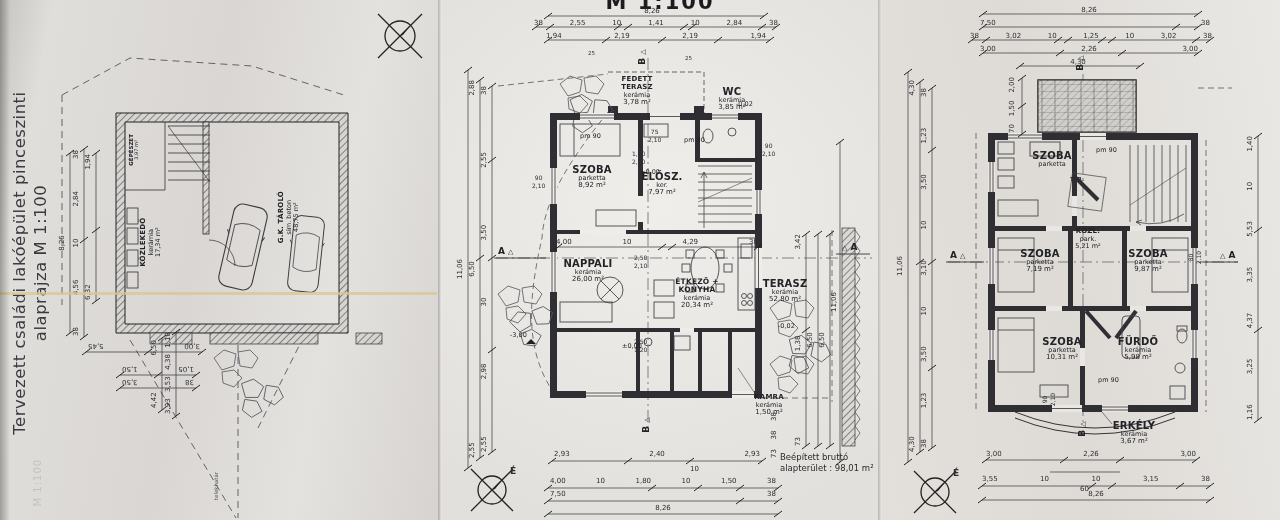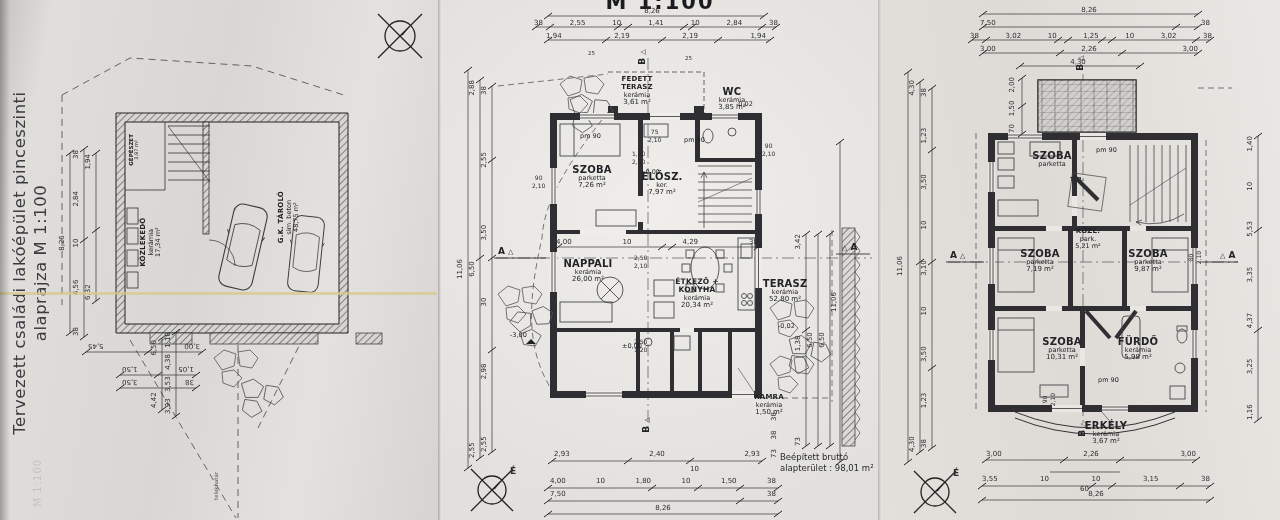--- a/index.html
+++ b/index.html
@@ -426,31 +426,31 @@
         <span class="d">2,19</span>
         <span class="d">1,94</span>
       </div>
     <div class="single xs" style="left:148px;top:50px">25</div>
     <div class="single xs" style="left:245px;top:55px">25</div>
     <div class="mark rot90" style="left:194px;top:52px"><span style="display:inline">B</span> <span class="tri" style="display:inline">△</span></div>
 
     <div class="lab" style="left:169px;top:76px;width:56px">
       <span class="nm" style="font-size:7px">FEDETT TERASZ</span>
       <span class="fin">kerámia</span>
-      <span class="ar">3,61 m²</span>
+      <span class="ar">3,78 m²</span>
     </div>
     <div class="lab" style="left:270px;top:86px;width:44px">
       <span class="nm">WC</span>
       <span class="fin">kerámia</span>
       <span class="ar">3,85 m²</span>
     </div>
     <div class="lab" style="left:124px;top:164px;width:56px">
       <span class="nm">SZOBA</span>
       <span class="fin">parketta</span>
-      <span class="ar">7,26 m²</span>
+      <span class="ar">8,92 m²</span>
     </div>
     <div class="lab" style="left:196px;top:171px;width:52px">
       <span class="nm">ELŐSZ.</span>
       <span class="fin">ker.</span>
       <span class="ar">7,97 m²</span>
     </div>
     <div class="lab" style="left:116px;top:258px;width:64px">
       <span class="nm">NAPPALI</span>
       <span class="fin">kerámia</span>
       <span class="ar">26,00 m²</span>
@@ -814,21 +814,21 @@
     <div class="lab" style="left:154px;top:336px;width:56px">
       <span class="nm">SZOBA</span>
       <span class="fin">parketta</span>
       <span class="ar">10,31 m²</span>
     </div>
     <div class="lab" style="left:230px;top:336px;width:56px">
       <span class="nm">FÜRDŐ</span>
       <span class="fin">kerámia</span>
       <span class="ar">5,98 m²</span>
     </div>
-    <div class="lab" style="left:198px;top:420px;width:56px">
+    <div class="lab" style="left:226px;top:420px;width:56px">
       <span class="nm">ERKÉLY</span>
       <span class="fin">kerámia</span>
       <span class="ar">3,67 m²</span>
     </div>
 
     <div class="lvl" style="left:216px;top:146px">pm 90</div>
     <div class="lvl" style="left:218px;top:376px">pm 90</div>
 
     <div class="pairv rot90" style="left:162px;top:392px">
         <span class="d">90</span>

